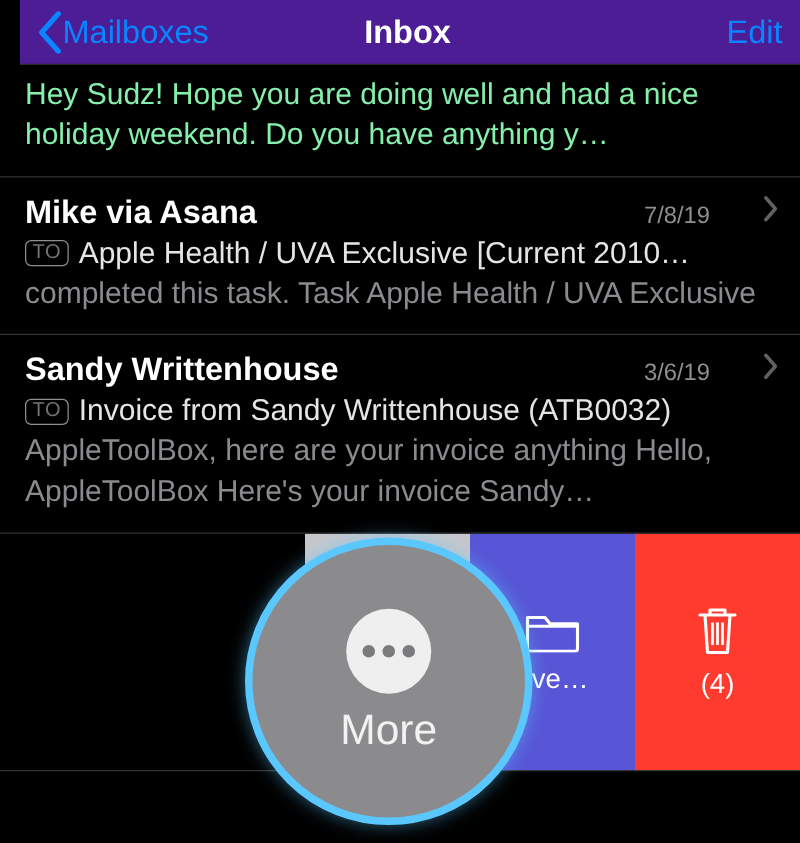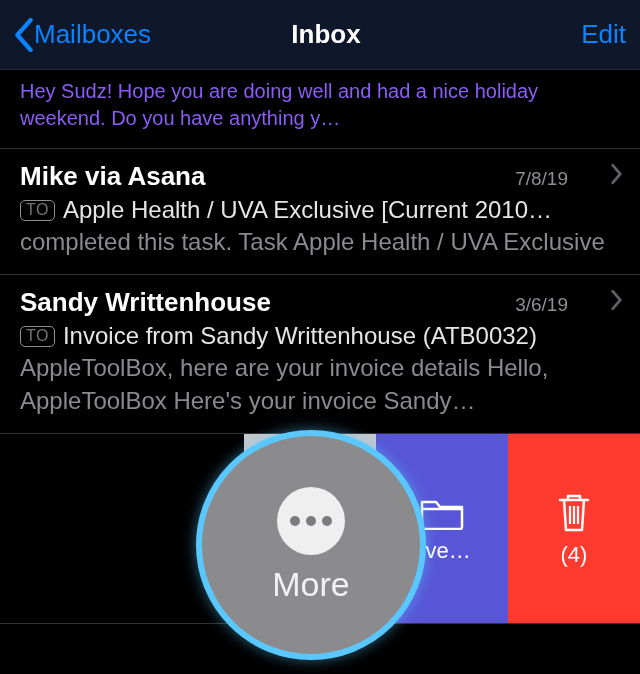--- a/index.html
+++ b/index.html
@@ -1,41 +1,42 @@
 <!DOCTYPE html>
 <html><head>
 <meta charset="utf-8">
 <style>
   * { box-sizing: border-box; margin: 0; padding: 0; }
   html, body { width: 640px; height: 674px; overflow: hidden; background:#000; font-family: -apple-system, "Helvetica Neue", Arial, sans-serif; color:#fff; }
   .header {
-    height: 70px;
-    background:#0f172a;
+    height: 52px;
+    background:#4c1d95;
     display:flex;
     align-items:center;
     justify-content:space-between;
     padding:0 14px;
     border-bottom:1px solid #2a2a2a;
+    margin-left:16px;
   }
   .back-wrap { display:flex; align-items:center; gap:0px; color:#0a84ff; }
   .back-label { font-size:26px; color:#0a84ff; }
   .title { font-size:26px; font-weight:700; color:#fff; position:absolute; left:12px; right:0; text-align:center; pointer-events:none;}
   .edit-btn { font-size:26px; color:#0a84ff; }
   .chevron-left svg, .chevron-right svg { display:block; }
   .list { position:relative; }
   .row { padding:12px 16px 16px 20px; border-bottom:1px solid #333; position:relative; }
   .row-first { padding-top:8px; }
   .row-head { display:flex; align-items:baseline;gap:36px; }
   .sender { color:#fff; font-size:26px; font-weight:700; flex:1; white-space:nowrap; overflow:hidden; text-overflow:ellipsis; }
   .date { color:#8e8e93; font-size:19px; margin-right:6px; }
   .chevron-right { color:#555; }
   .subj-line { display:flex; align-items:center; color:#e5e5e5; font-size:24px; margin-top:4px; white-space:nowrap; overflow:hidden; text-overflow:ellipsis;}
   .to-badge { border:1.5px solid #8e8e93; color:#737373; font-size:16px; border-radius:5px; padding:0px 5px 1px 5px; margin-right:8px; letter-spacing:0.5px;}
   .preview { color:#8a8a8f; font-size:24px; line-height:1.35; margin-top:2px; max-height:3em; overflow:hidden;}
-  .partial-preview { color:#8b5cf6; font-size:20px; line-height:1.35; }
+  .partial-preview { color:#86efac; font-size:24px; line-height:1.35; }
 
   
   .swiped-container { position:relative; height:190px; border-bottom:1px solid #333; overflow:hidden;}
   .swiped-row { position:absolute; top:0; left:-260px; width:640px; padding:12px 16px 16px 20px;}
   .actions { position:absolute; right:0; top:0; bottom:0; display:flex; }
   .action { width:132px; display:flex; flex-direction:column; align-items:center; justify-content:center; color:#fff; font-size:22px; gap:8px;}
   .act-more { background:#c7c7cc; color:#000;}
   .act-move { background:#5856d6; }
   .act-trash{ background:#ff3b30; }
   .act-label { color:#fff; }
@@ -108,21 +109,21 @@
       <span class="chevron-right">
         <svg width="14" height="22" viewBox="0 0 12 20">
             <polyline points="2,2 9,10 2,18" fill="none" stroke="#606065" stroke-width="2.5" stroke-linecap="round" stroke-linejoin="round"></polyline>
           </svg>
       </span>
     </div>
     <div class="subj-line">
       <span class="to-badge">TO</span>
       <span style="overflow:hidden;text-overflow:ellipsis;">Invoice from Sandy Writtenhouse (ATB0032)</span>
     </div>
-    <div class="preview">AppleToolBox, here are your invoice details Hello, AppleToolBox Here's your invoice Sandy…</div>
+    <div class="preview">AppleToolBox, here are your invoice anything Hello, AppleToolBox Here's your invoice Sandy…</div>
   </div>
 
   <div class="swiped-container">
     <div class="swiped-row">
       <div class="row-head">
         <div class="sender"></div>
         <div class="date">7/5/19</div>
         <span class="chevron-right">
           <svg width="14" height="22" viewBox="0 0 12 20">
               <polyline points="2,2 9,10 2,18" fill="none" stroke="#606065" stroke-width="2.5" stroke-linecap="round" stroke-linejoin="round"></polyline>

